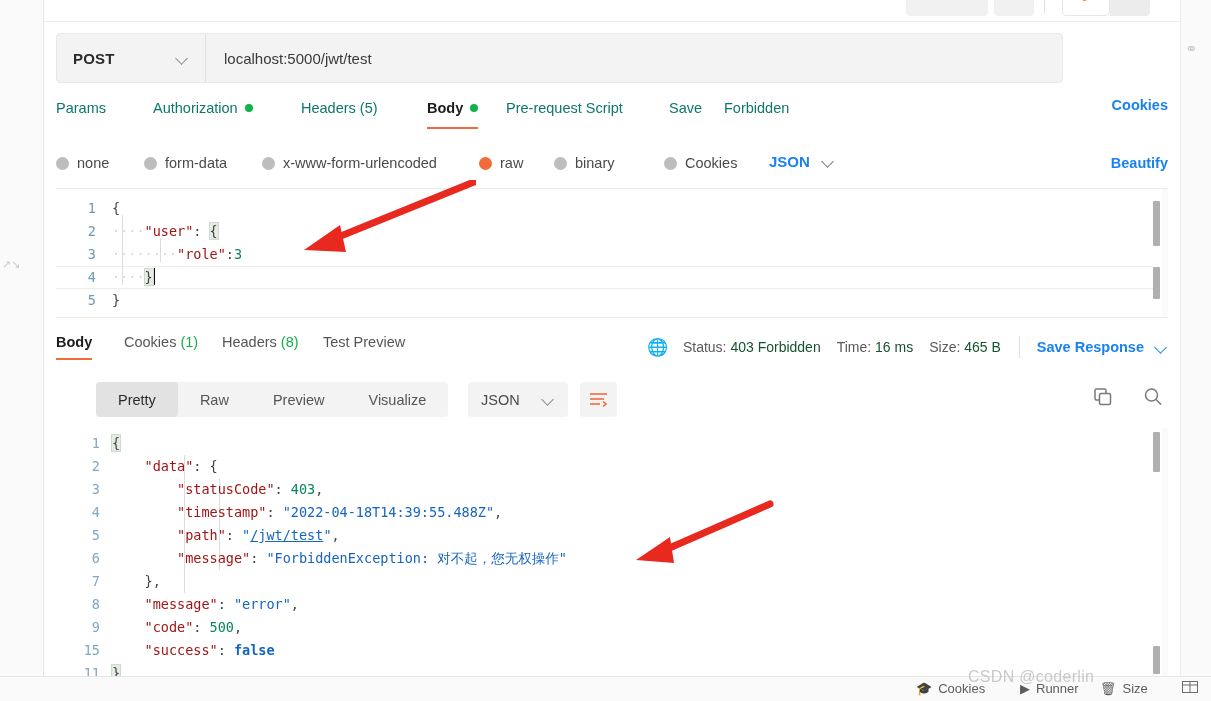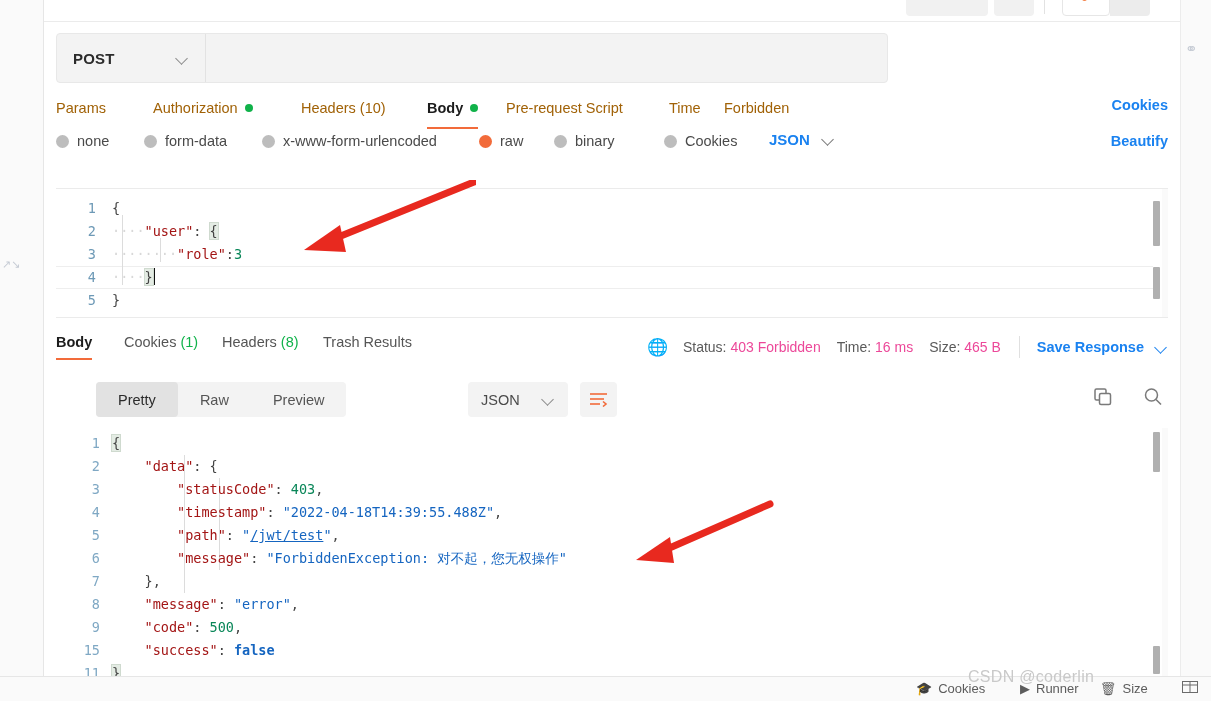--- a/index.html
+++ b/index.html
@@ -26,50 +26,50 @@
   .ts-box1 { left: 862px; top:-14px; width:82px; height:30px; }
   .ts-box2 { left: 950px; top:-14px; width:40px; height:30px; }
   .ts-div  { position:absolute; left:1000px; top:-12px; width:1px; height:26px; background:#e2e2e2; }
   .ts-box3 { position:absolute; left:1018px; top:-14px; width:48px; height:30px; background:#fff; border:1px solid #e6e6e6; border-radius:4px; }
   .ts-box4 { position:absolute; left:1066px; top:-14px; width:40px; height:30px; background:#ececec; border-radius:0 4px 4px 0; }
   .ts-dot  { position:absolute; left:1038px; top:-4px; width:5px; height:5px; border-radius:50%; background:#f4834a; }
 
   
   .urlrow { position: absolute; left: 12px; top: 33px; width: 1112px; height: 50px; }
   .method-url {
-    position:absolute; left:0; top:0; width: 832px; height: 50px;
+    position:absolute; left:0; top:0; width: 1007px; height: 50px;
     background:#f3f3f3; border:1px solid #e8e8e8; border-radius:4px;
     display:flex; align-items:center;
   }
   .method { width: 149px; height:48px; display:flex; align-items:center; padding: 0 16px;
             justify-content: space-between; border-right:1px solid #e2e2e2; cursor:pointer; }
   .method-label { font-size:15px; color:#2b2b2b; font-weight:700; letter-spacing:.2px; }
   .urlfield { flex:1; padding: 0 18px; font-size:15px; color:#3a3a3a; }
   .chev { width:13px; height:13px; position:relative; }
   .chev::before { content:""; position:absolute; left:1px; top:2px; width:8px; height:8px;
                   border-right:1.6px solid #8a8a8a; border-bottom:1.6px solid #8a8a8a;
                   transform: rotate(45deg); }
   .sendbtn { position:absolute; left:1003px; top:0; width:127px; height:50px; background:#1a82f0;
              border-radius:5px; display:flex; align-items:center; cursor:pointer; }
   .send-label { flex:1; text-align:center; color:#fff; font-size:16px; font-weight:700; }
   .send-sep { width:1px; height:50px; background:#2c8ef3; }
   .send-chev { width:38px; display:flex; align-items:center; justify-content:center; }
   .send-chev .chev::before { border-color:#ffffff; }
 
   
   .reqtabs { position:absolute; left:12px; top:97px; width:1112px; height:33px; }
-  .tab { position:absolute; top:0; font-size:14.5px; color:#a16207; cursor:pointer; white-space:nowrap;
+  .tab { position:absolute; top:0; font-size:14.5px; color:#0f766e; cursor:pointer; white-space:nowrap;
          display:flex; align-items:center; gap:7px; height:22px; }
   .tab.active { color:#1c1c1c; font-weight:700; }
   .tab .udl { position:absolute; left:0; bottom:-10px; height:2.5px; width:100%; background:#f26b3a; }
   .gdot { width:8px; height:8px; border-radius:50%; background:#10b24a; display:inline-block; }
   .cookies-link { position:absolute; right:0; top:0; font-size:14.5px; color:#1a82f0; font-weight:700; cursor:pointer; }
 
   
-  .bodyrow { position:absolute; left:12px; top:133px; width:1112px; height:30px; }
+  .bodyrow { position:absolute; left:12px; top:155px; width:1112px; height:30px; }
   .radio { position:absolute; top:0; display:flex; align-items:center; gap:8px; font-size:14.5px; color:#4a4a4a; cursor:pointer; white-space:nowrap; }
   .rdot { width:13px; height:13px; border-radius:50%; background:#bdbdbd; display:inline-block; }
   .rdot.on { background:#f26b3a; }
   .jsonsel { position:absolute; top:-2px; display:flex; align-items:center; gap:12px; cursor:pointer; }
   .jsonsel .lbl { font-size:15px; color:#1a82f0; font-weight:700; }
   .jsonsel .chev::before { border-color:#777; }
   .beautify { position:absolute; right:0; top:0; font-size:14.5px; color:#1a82f0; font-weight:700; cursor:pointer; }
 
   
   .req-editor { position:absolute; left:12px; top:188px; width:1112px; height:130px;
@@ -92,21 +92,21 @@
   .sthumb { position:absolute; width:7px; border-radius:1px; background:#b0b0b0; }
 
   
   .resp-head { position:absolute; left:12px; top:334px; width:1112px; height:38px; }
   .rtab { position:absolute; top:0; font-size:14.5px; color:#555; cursor:pointer; white-space:nowrap; }
   .rtab.active { color:#1c1c1c; font-weight:700; }
   .rtab .udl { position:absolute; left:0; bottom:-10px; height:2.5px; width:100%; background:#f26b3a; }
   .cnt { color:#10b24a; }
   .statusbar { position:absolute; right:0; top:2px; display:flex; align-items:center; gap:0; font-size:14px; }
   .stat { color:#5a5a5a; margin-right:16px; white-space:nowrap; }
-  .stat b { color:#ec4899; font-weight:400; }
+  .stat b { color:#14532d; font-weight:400; }
   .savebtn { color:#1a82f0; font-weight:700; font-size:14.5px; display:flex; align-items:center; gap:11px; cursor:pointer; }
   .savebtn .chev::before { border-color:#1a82f0; }
   .vsep { width:1px; height:22px; background:#e0e0e0; margin:0 17px 0 2px; }
 
   
   .resp-tools { position:absolute; left:12px; top:382px; width:1112px; height:36px;text-align:center; }
   .segment { position:absolute; left:40px; top:0; height:35px; background:#f3f3f3; border-radius:4px; display:flex; }
   .seg { padding:0 22px; height:35px; display:flex; align-items:center; font-size:14.5px; color:#555; cursor:pointer; border-radius:4px; }
   .seg.active { background:#e2e2e2; color:#2b2b2b; }
   .rjson { position:absolute; left:412px; top:0; width:100px; height:35px; background:#f3f3f3; border-radius:4px;
@@ -151,44 +151,45 @@
       <div class="ts-dot"></div>
       <div class="ts-box4"></div>
     </div>
 
     <div class="urlrow">
       <div class="method-url">
         <div class="method">
           <span class="method-label">POST</span>
           <span class="chev"></span>
         </div>
+        <div class="urlfield">localhost:5000/jwt/test</div>
       </div>
     </div>
 
     <div class="reqtabs">
       <div class="tab" style="left:0px;">
         <span>Params</span>
       </div>
       <div class="tab" style="left:97px;">
         <span>Authorization</span>
         <span class="gdot"></span>
       </div>
       <div class="tab" style="left:245px;">
-        <span>Headers (10)</span>
+        <span>Headers (5)</span>
       </div>
       <div class="tab active" style="left:371px;">
         <span>Body</span>
         <span class="gdot"></span>
         <span class="udl"></span>
       </div>
       <div class="tab" style="left:450px;">
         <span>Pre-request Script</span>
       </div>
       <div class="tab" style="left:613px;">
-        <span>Time</span>
+        <span>Save</span>
       </div>
       <div class="tab" style="left:668px;">
         <span>Forbidden</span>
       </div>
       <div class="cookies-link">Cookies</div>
     </div>
 
     <div class="bodyrow">
       <div class="radio" style="left:0px;">
         <span class="rdot"></span>
@@ -253,41 +254,42 @@
       </div>
       <div class="rtab" style="left:68px;">
         <span>Cookies</span>
         <span class="cnt">(1)</span>
       </div>
       <div class="rtab" style="left:166px;">
         <span>Headers</span>
         <span class="cnt">(8)</span>
       </div>
       <div class="rtab" style="left:267px;">
-        <span>Trash Results</span>
+        <span>Test Preview</span>
       </div>
 
       <div class="statusbar">
         <span style="margin-right:14px; color:#7a7a7a; font-size:17px;">🌐</span>
         <span class="stat"><span>Status:</span> <b>403 Forbidden</b></span>
         <span class="stat"><span>Time:</span> <b>16 ms</b></span>
         <span class="stat"><span>Size:</span> <b>465 B</b></span>
         <span class="vsep"></span>
         <span class="savebtn">
           <span>Save Response</span>
           <span class="chev"></span>
         </span>
       </div>
     </div>
 
     <div class="resp-tools">
       <div class="segment">
         <div class="seg active">Pretty</div>
         <div class="seg">Raw</div>
         <div class="seg">Preview</div>
+        <div class="seg">Visualize</div>
       </div>
       <div class="rjson">
         <span>JSON</span>
         <span class="chev"></span>
       </div>
       <div class="wrapbtn">
         <svg width="19" height="15" viewBox="0 0 19 15">
           <line x1="1" y1="2" x2="18" y2="2" stroke="#f26b3a" stroke-width="1.6"></line>
           <line x1="1" y1="7" x2="15" y2="7" stroke="#f26b3a" stroke-width="1.6"></line>
           <line x1="1" y1="12" x2="11" y2="12" stroke="#f26b3a" stroke-width="1.6"></line>

